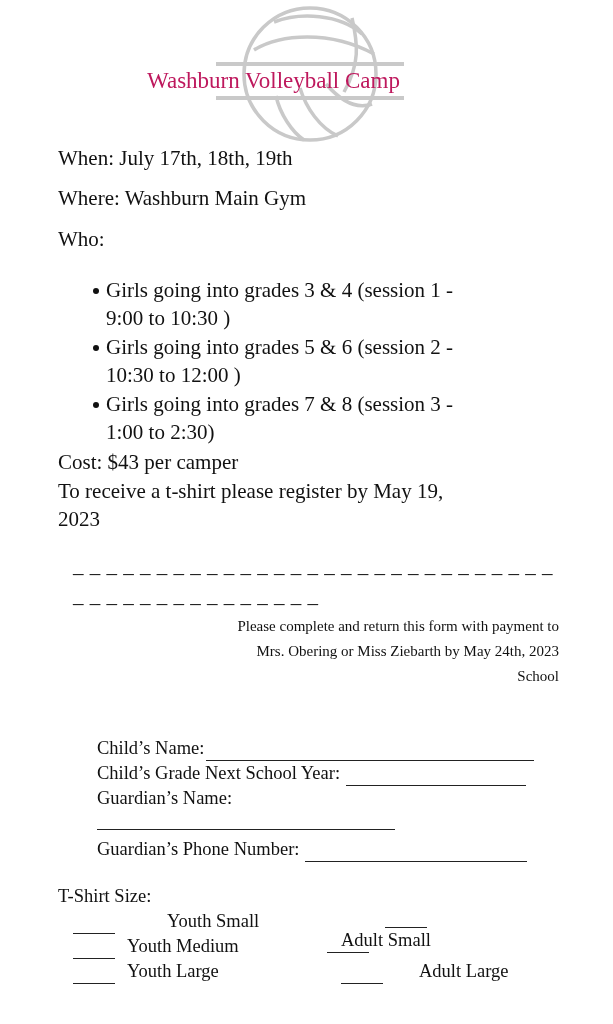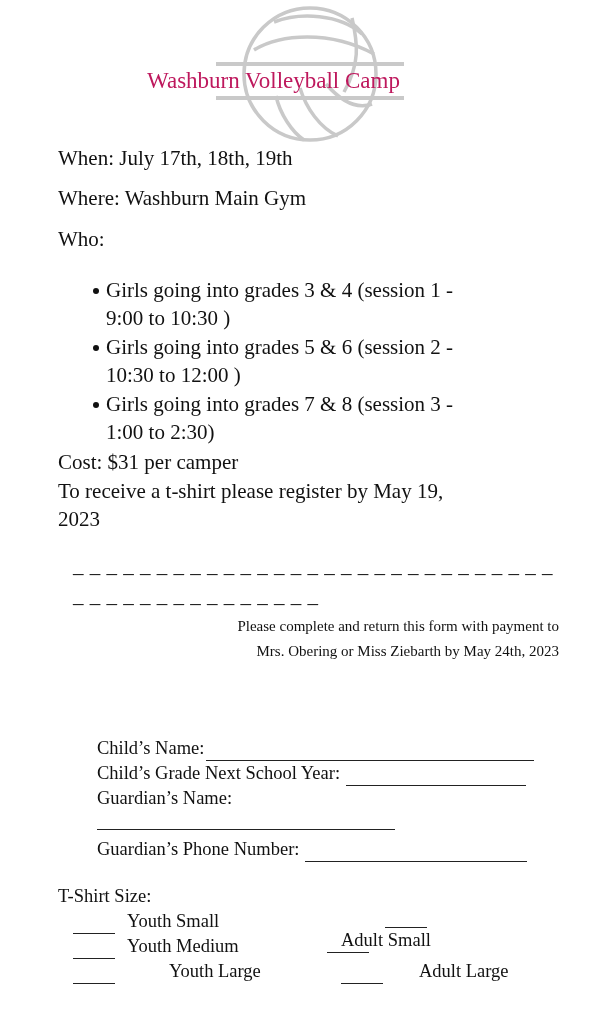--- a/index.html
+++ b/index.html
@@ -65,30 +65,31 @@
     <div>Girls going into grades 5 &amp; 6 (session 2 -</div>
     <div>10:30 to 12:00 )</div>
   </li>
   <li>
     <span class="bullet"></span>
     <div>Girls going into grades 7 &amp; 8 (session 3 -</div>
     <div>1:00 to 2:30)</div>
   </li>
 </ul>
 
-<div class="t" style="top:450px;">Cost: $31 per camper</div>
+<div class="t" style="top:450px;">Cost: $43 per camper</div>
 <div class="t" style="top:479px;">To receive a t-shirt please register by May 19,</div>
 <div class="t" style="top:507px;">2023</div>
 
 <div class="dashes" style="top:553px;">_ _ _ _ _ _ _ _ _ _ _ _ _ _ _ _ _ _ _ _ _ _ _ _ _ _ _ _ _</div>
 <div class="dashes" style="top:583px;">_ _ _ _ _ _ _ _ _ _ _ _ _ _ _</div>
 
 <div class="para">
   <div>Please complete and return this form with payment to</div>
   <div>Mrs. Obering or Miss Ziebarth by May 24th, 2023</div>
+  <div>School</div>
 </div>
 
 <div class="field" style="top:736px;">
   <span>Child’s Name:</span>
   <span class="blank" style="width:328px;"></span>
 </div>
 <div class="field" style="top:761px;">
   <span>Child’s Grade Next School Year:</span>
   <span class="blank" style="width:180px; margin-left:6px;"></span>
 </div>
@@ -98,29 +99,29 @@
 <div class="field" style="top:811px;">
   <span class="blank" style="width:298px; margin-left:0;"></span>
 </div>
 <div class="field" style="top:837px;">
   <span>Guardian’s Phone Number:</span>
   <span class="blank" style="width:222px; margin-left:6px;"></span>
 </div>
 
 <div class="t" style="top:884px; font-size:18.5px;">T-Shirt Size:</div>
 
-<div class="size-row" style="left:73px; top:909px;">
+<div class="size-row" style="left:73px; top:909px;gap:40px;">
   <span class="size-blank"></span>
   <span>Youth Small</span>
 </div>
 <div class="size-row" style="left:73px; top:934px;">
   <span class="size-blank"></span>
   <span>Youth Medium</span>
 </div>
-<div class="size-row" style="left:73px; top:959px;gap:42px;">
+<div class="size-row" style="left:73px; top:959px;">
   <span class="size-blank"></span>
   <span>Youth Large</span>
 </div>
 
 <div class="size-row" style="left:341px; top:909px;flex-direction:column;">
   <span class="size-blank" style="margin-right:4px;"></span>
   <span>Adult Small</span>
 </div>
 <div class="size-row" style="left:327px; top:934px;">
   <span class="size-blank" style="margin-right:4px;"></span>

